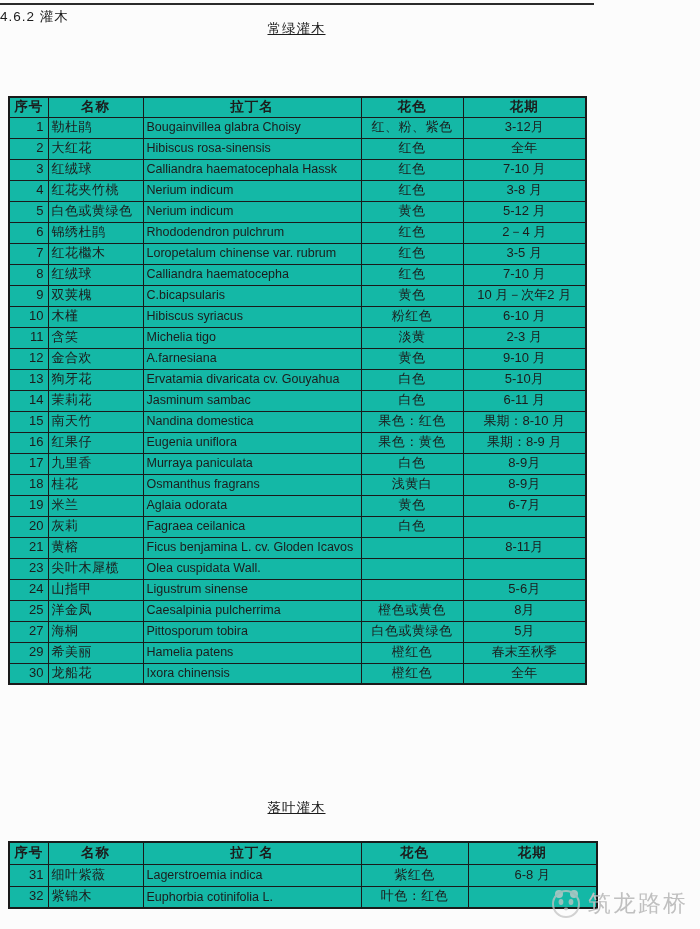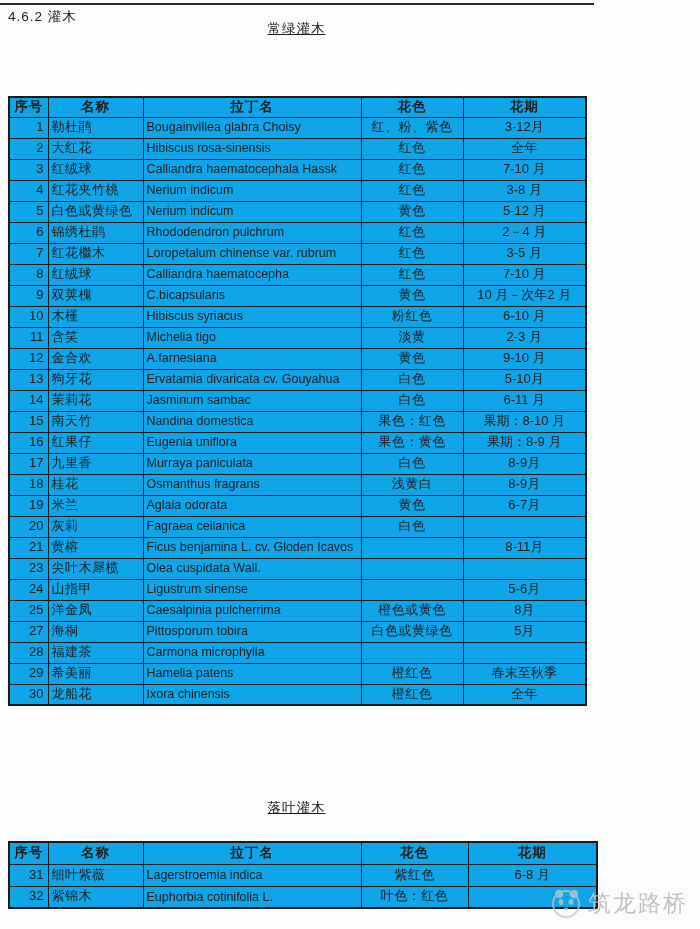--- a/index.html
+++ b/index.html
@@ -12,40 +12,40 @@
     overflow: hidden;
   }
   .top-rule {
     position: absolute;
     left: 0; top: 3px;
     width: 594px; height: 2px;
     background: #2b2b2b;
   }
   .section-title {
     position: absolute;
-    left: 8px; top: 8px;
+    left: 0; top: 8px;
     font-size: 13.5px;
     letter-spacing: 1px;
   }
   .table-caption {
     position: absolute;
     left: 8px;
     width: 577px;
     text-align: center;
     font-size: 13.5px;
     letter-spacing: 1px;
   }
   .caption-evergreen { top: 20px; text-decoration: underline; }
   .caption-deciduous { top: 799px; text-decoration: underline; }
 
   table {
     position: absolute;
     border-collapse: collapse;
     table-layout: fixed;
-    background: #0ea5e9;
+    background: #14b8a6;
   }
   .tbl-evergreen { left: 8px; top: 96px; width: 577px; }
   .tbl-deciduous { left: 8px; top: 841px; width: 588px; }
 
   th, td {
     border: 1px solid #1a1a1a;
     font-size: 13px;
     line-height: 1.15;
     padding: 1px 3px;
     vertical-align: middle;
@@ -279,27 +279,20 @@
         <td class="c-latin">Caesalpinia pulcherrima</td>
         <td class="c-color">橙色或黄色</td>
         <td class="c-period">8月</td>
       </tr>
       <tr>
         <td class="c-no">27</td>
         <td class="c-name">海桐</td>
         <td class="c-latin">Pittosporum tobira</td>
         <td class="c-color">白色或黄绿色</td>
         <td class="c-period">5月</td>
-      </tr>
-      <tr>
-        <td class="c-no">28</td>
-        <td class="c-name">福建茶</td>
-        <td class="c-latin">Carmona microphylla</td>
-        <td class="c-color"></td>
-        <td class="c-period"></td>
       </tr>
       <tr>
         <td class="c-no">29</td>
         <td class="c-name">希美丽</td>
         <td class="c-latin">Hamelia patens</td>
         <td class="c-color">橙红色</td>
         <td class="c-period">春末至秋季</td>
       </tr>
       <tr>
         <td class="c-no">30</td>

